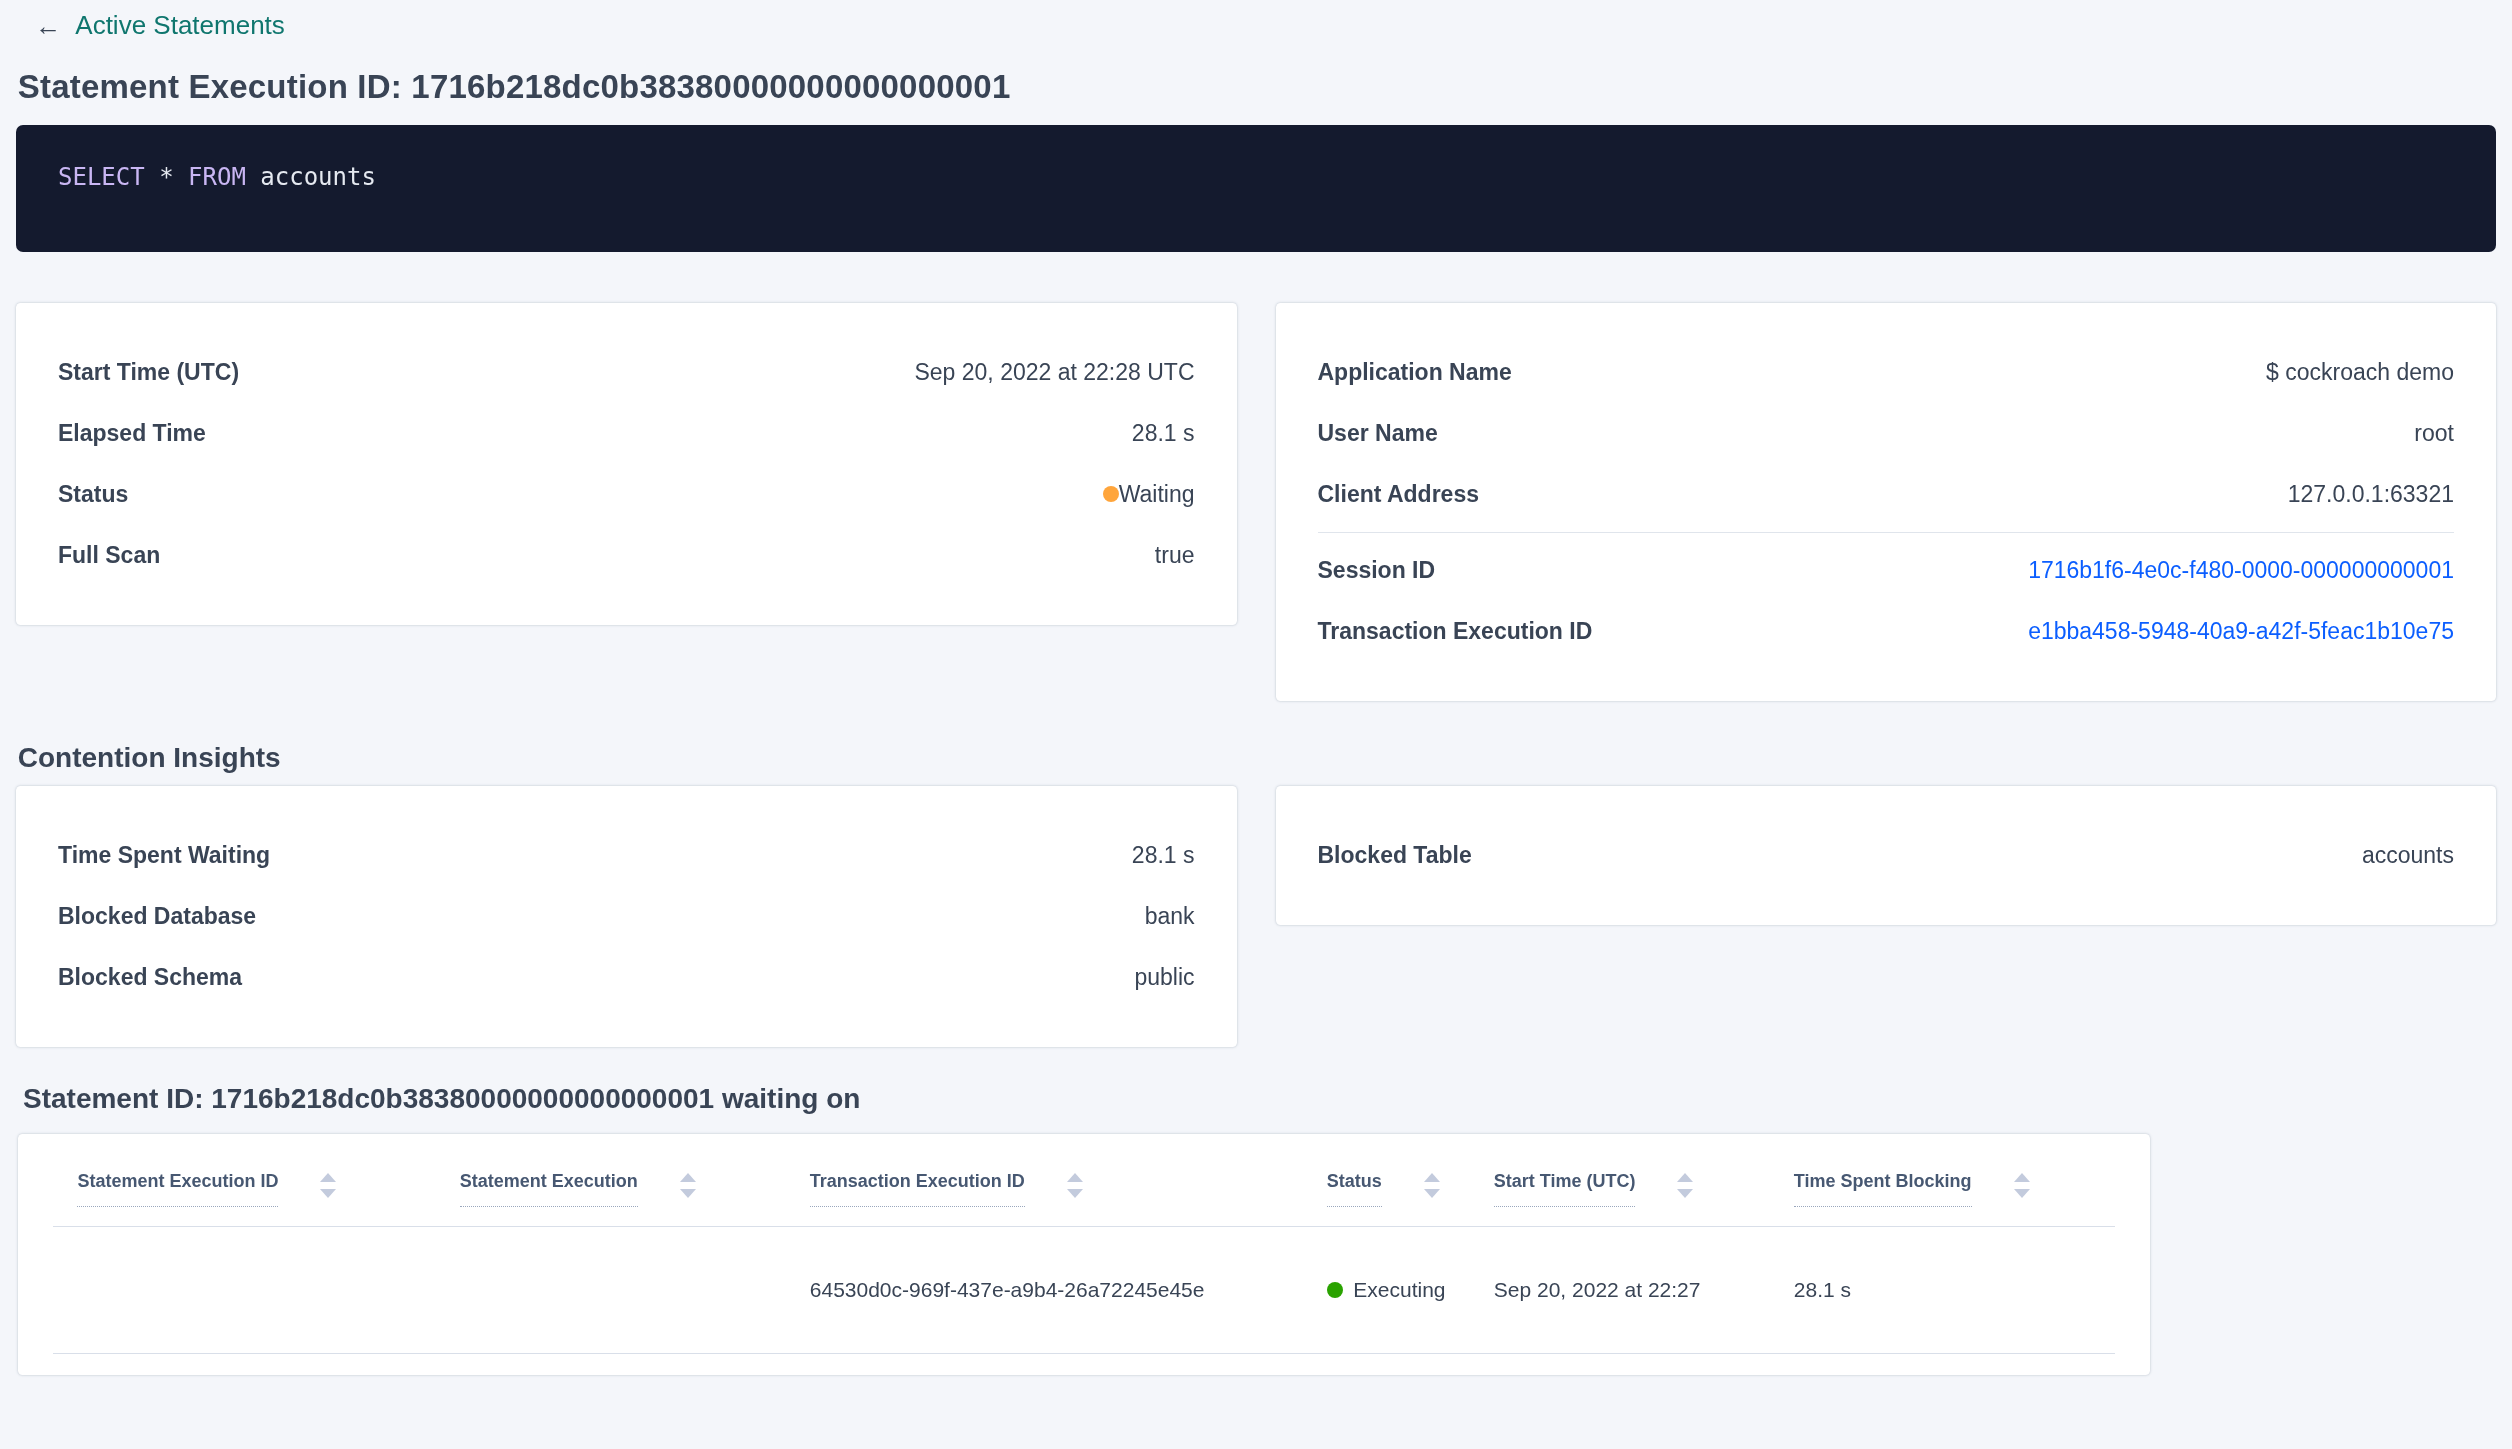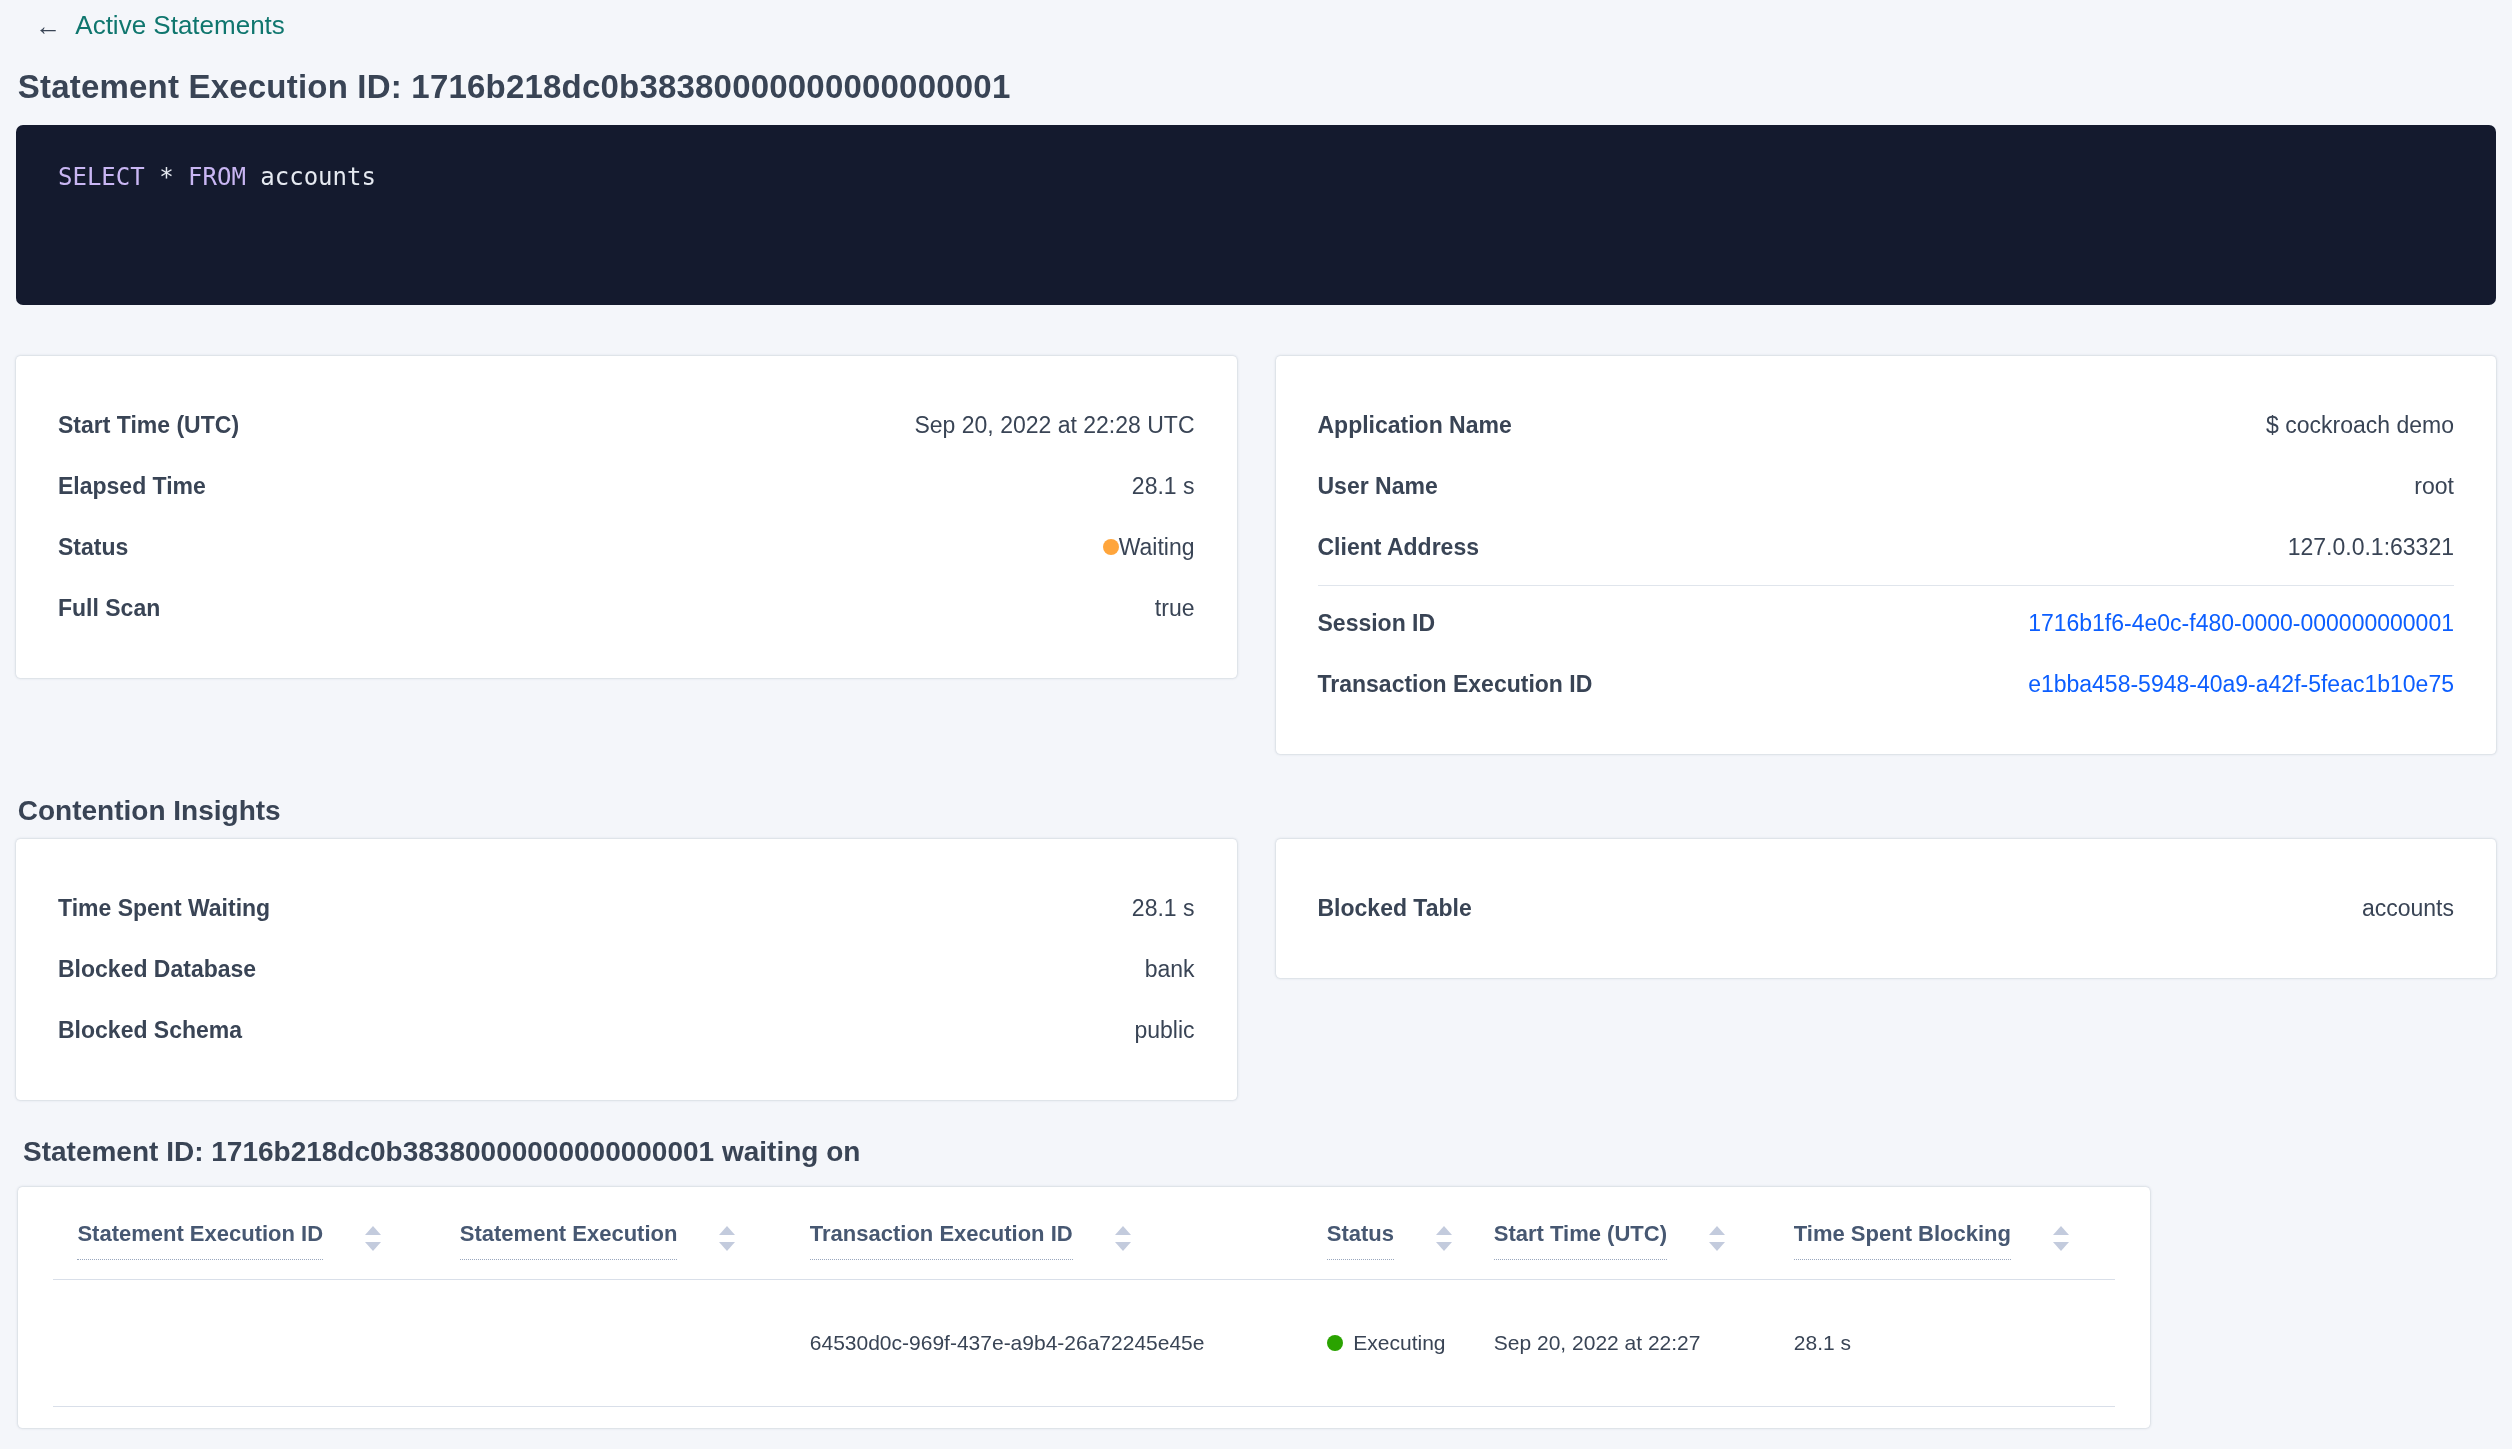--- a/index.html
+++ b/index.html
@@ -9,21 +9,21 @@
   .page { width:2512px; height:1449px; padding:10.5px 16px 0; overflow:hidden; }
 
   
   .back-row { display:flex; align-items:center; gap:14px; margin-left:19.3px; height:30px; cursor:pointer; }
   .back-arrow { font-size:26px; line-height:26px; color:#394455; }
   .back-label { font-size:26px; color:#0f766e; }
 
   .page-title { margin:26px 0 0 1.8px; font-size:33px; line-height:39px; font-weight:700; color:#394455; letter-spacing:0.2px; }
 
   
-  .code-box { margin-top:19.3px; height:180px; border-radius:7px; padding:37px 42px;
+  .code-box { margin-top:19.3px; height:127px; border-radius:7px; padding:37px 42px;
               font-family:"DejaVu Sans Mono", monospace; font-size:24px; line-height:30px; }
   .tok-kw { }
   .tok-plain { }
 
   
   .grid2 { display:grid; grid-template-columns:1fr 1fr; gap:39px; align-items:start; }
   .grid2.overview { margin-top:51px; }
   .grid2.contention { margin-top:12.3px; }
 
   .card { background:#ffffff; border-radius:4.4px; box-shadow:0 0 2.6px rgba(67,90,111,0.35); padding:39px 42px; }
@@ -41,21 +41,21 @@
   .section-heading { margin:40px 0 0 1.8px; font-size:28px; line-height:33px; font-weight:700; color:#394455; }
   .table-heading { margin:35px 0 0 7px; font-size:28px; line-height:33px; font-weight:700; color:#394455; }
 
   
   .table-card { margin:19.3px 0 0 1.8px; width:2132px; background:#fff; border-radius:4.4px;
                 box-shadow:0 0 2.6px rgba(67,90,111,0.35); padding:0 35px 21px; }
   table { width:100%; border-collapse:collapse; table-layout:fixed; }
   th { text-align:left; vertical-align:top; padding:33px 0 19.3px; border-bottom:0.9px solid #d9dfe9; cursor:pointer; }
   th.first, td.first { padding-left:24.6px; }
   .th-inner { display:flex; align-items:flex-start; gap:42px; }
-  .th-label { font-size:22px; line-height:28px; font-weight:700; color:#475872;
+  .th-label { font-size:18px; line-height:28px; font-weight:700; color:#475872;
               padding-bottom:10.5px; border-bottom:1.8px dotted #9aa7bd; }
   .sort { display:flex; flex-direction:column; gap:6.1px; margin-top:6.1px; flex:0 0 auto; }
   .sort .up   { width:0; height:0; border-left:8px solid transparent; border-right:8px solid transparent; border-bottom:9.7px solid #c3cbdd; }
   .sort .down { width:0; height:0; border-left:8px solid transparent; border-right:8px solid transparent; border-top:9.7px solid #c3cbdd; }
   td { font-size:21px; color:#394455; padding:51px 0; border-bottom:0.9px solid #d9dfe9; }
   .status-cell { display:flex; align-items:center; gap:10.5px; }
 </style>
 </head>
 <body>
 

